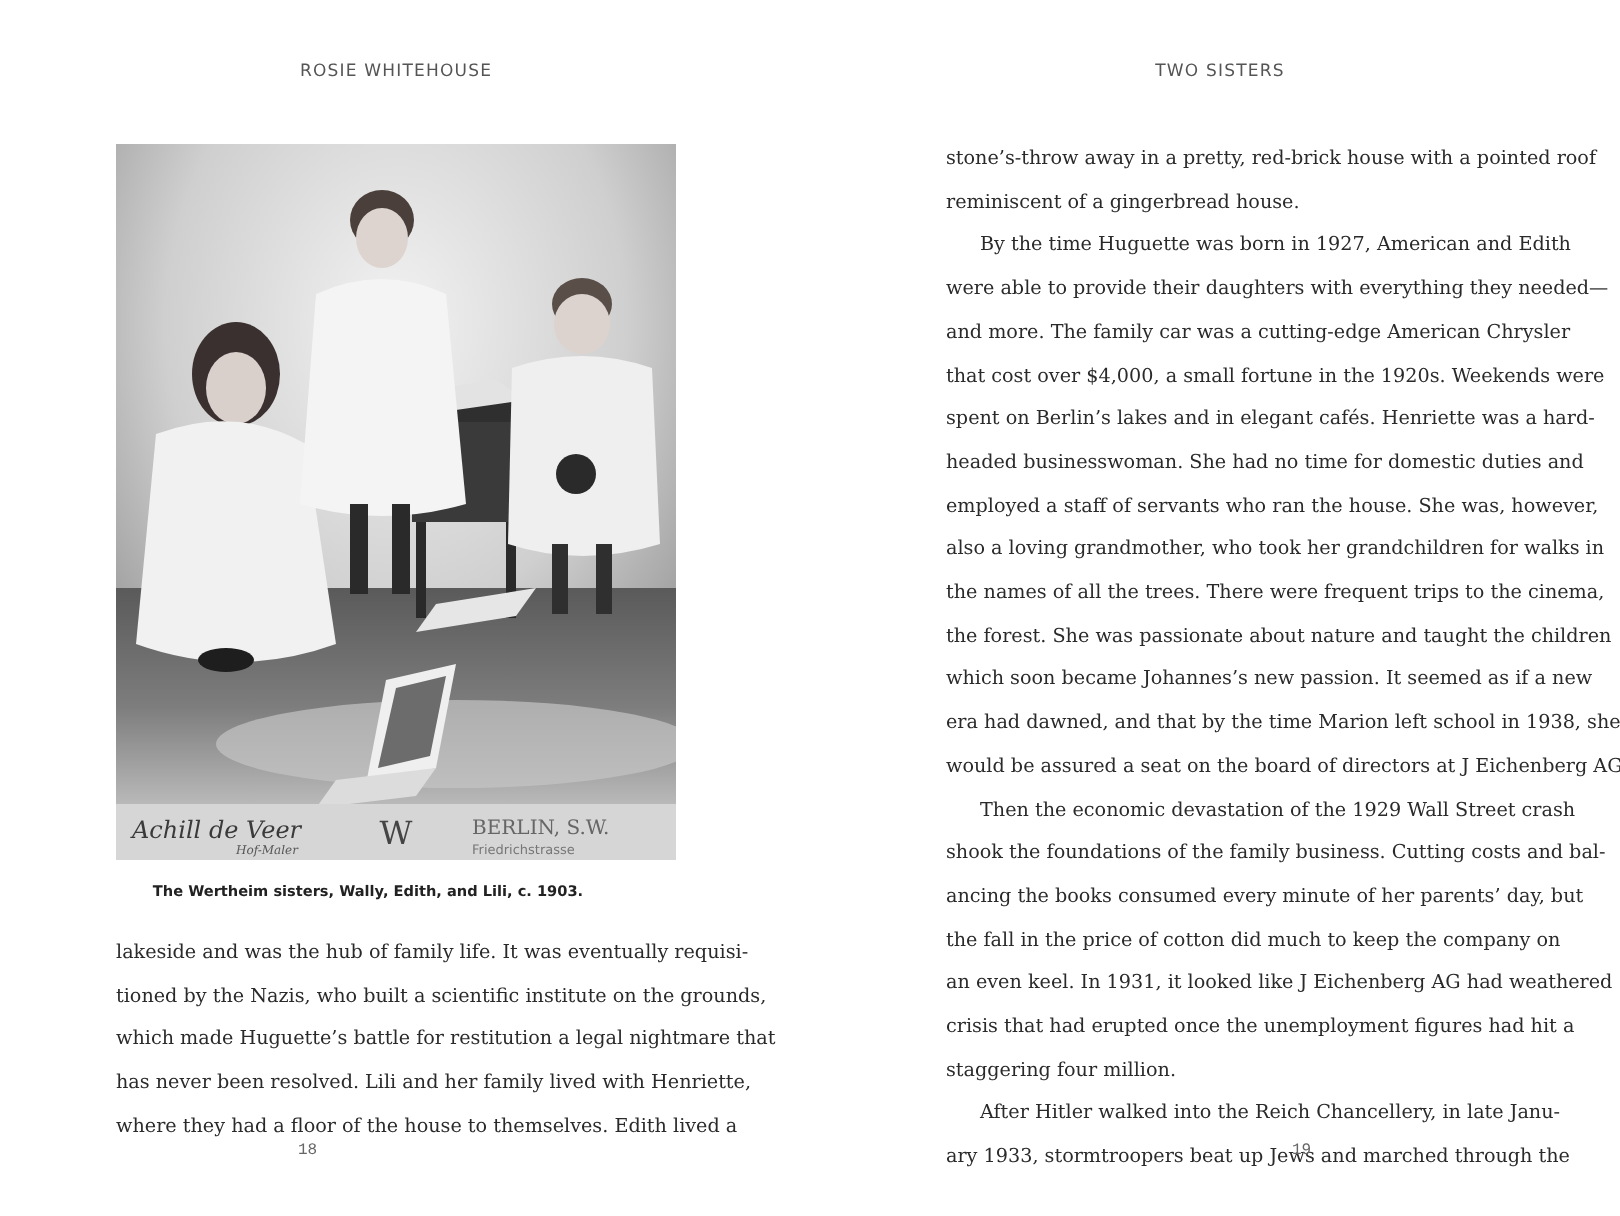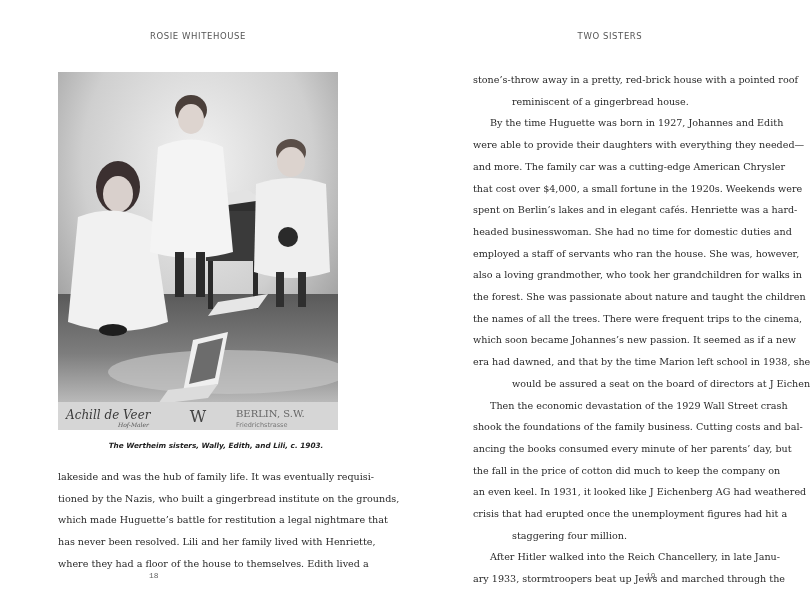--- a/index.html
+++ b/index.html
@@ -5,26 +5,26 @@
   html, body { margin:0; padding:0; }
   body { width:810px; height:608px; background:#ffffff; position:relative; overflow:hidden; color:#2b2b2b; }
   .page { position:absolute; top:0; height:515px; width:405px; }
   .page.left { left:0; }
   .page.right { left:405px; }
   .running-head { position:absolute; top:31px; font-family:"DejaVu Sans", sans-serif; font-size:8.5px; letter-spacing:0.6px; color:#555; text-align:center; }
   .left .running-head { left:0; width:396px; }
   .right .running-head { left:0; width:410px; }
   .photo { position:absolute; left:58px; top:72px; width:280px; height:358px; overflow:hidden; background:#f0abfc; }
   .photo svg { display:block; }
-  .caption { position:absolute; left:76px; top:441px; width:280px; text-align:center; font-family:"DejaVu Sans", sans-serif; font-size:7.3px; color:#222; font-weight:bold;font-style:italic; }
+  .caption { position:absolute; left:44px; top:441px; width:280px; text-align:center; font-family:"DejaVu Sans", sans-serif; font-size:7.3px; color:#222; font-weight:bold; }
   .body-text { position:absolute; font-family:"DejaVu Serif", serif; font-size:9.6px; line-height:21.7px; color:#2a2a2a; text-align:justify; hyphens:none; }
   .left .body-text { left:58px; top:466px; width:281px; }
   .right .body-text { left:68px; top:69px; width:282px; }
   .line { display:block; text-align:justify; text-align-last:justify; white-space:nowrap; }
-  .line.last { text-align-last:left;margin-left:39px; }
+  .line.last { text-align-last:left; }
   .line.indent { padding-left:17px; }
   .folio { position:absolute; top:571px; font-family:Liberation Mono, monospace; font-size:8px; color:#666; }
   .left .folio { left:149px; }
   .right .folio { left:241px; }
 </style>
 </head>
 <body>
 
 <div class="page left">
   <div class="running-head">ROSIE WHITEHOUSE</div>
@@ -82,44 +82,44 @@
       <text x="140" y="350" font-family="DejaVu Serif, serif" font-size="16" fill="#444" text-anchor="middle">W</text>
       <text x="178" y="345" font-family="DejaVu Serif, serif" font-size="10" fill="#666">BERLIN, S.W.</text>
       <text x="178" y="355" font-family="DejaVu Sans, sans-serif" font-size="6.5" fill="#777">Friedrichstrasse</text>
     </svg>
   </div>
 
   <div class="caption">The Wertheim sisters, Wally, Edith, and Lili, c. 1903.</div>
 
   <div class="body-text">
     <span class="line">lakeside and was the hub of family life. It was eventually requisi-</span>
-    <span class="line">tioned by the Nazis, who built a gingerbread institute on the grounds,</span>
+    <span class="line">tioned by the Nazis, who built a scientific institute on the grounds,</span>
     <span class="line">which made Huguette’s battle for restitution a legal nightmare that</span>
     <span class="line">has never been resolved. Lili and her family lived with Henriette,</span>
     <span class="line">where they had a floor of the house to themselves. Edith lived a</span>
   </div>
 
   <div class="folio">18</div>
 </div>
 
 <div class="page right">
   <div class="running-head">TWO SISTERS</div>
   <div class="body-text" id="right-body">
       <span class="line">stone’s-throw away in a pretty, red-brick house with a pointed roof</span>
       <span class="line last">reminiscent of a gingerbread house.</span>
-      <span class="line indent">By the time Huguette was born in 1927, Johannes and Edith</span>
+      <span class="line indent">By the time Huguette was born in 1927, American and Edith</span>
       <span class="line">were able to provide their daughters with everything they needed—</span>
       <span class="line">and more. The family car was a cutting-edge American Chrysler</span>
       <span class="line">that cost over $4,000, a small fortune in the 1920s. Weekends were</span>
       <span class="line">spent on Berlin’s lakes and in elegant cafés. Henriette was a hard-</span>
       <span class="line">headed businesswoman. She had no time for domestic duties and</span>
       <span class="line">employed a staff of servants who ran the house. She was, however,</span>
       <span class="line">also a loving grandmother, who took her grandchildren for walks in</span>
+      <span class="line">the names of all the trees. There were frequent trips to the cinema,</span>
       <span class="line">the forest. She was passionate about nature and taught the children</span>
-      <span class="line">the names of all the trees. There were frequent trips to the cinema,</span>
       <span class="line">which soon became Johannes’s new passion. It seemed as if a new</span>
       <span class="line">era had dawned, and that by the time Marion left school in 1938, she</span>
       <span class="line last">would be assured a seat on the board of directors at J Eichenberg AG.</span>
       <span class="line indent">Then the economic devastation of the 1929 Wall Street crash</span>
       <span class="line">shook the foundations of the family business. Cutting costs and bal-</span>
       <span class="line">ancing the books consumed every minute of her parents’ day, but</span>
       <span class="line">the fall in the price of cotton did much to keep the company on</span>
       <span class="line">an even keel. In 1931, it looked like J Eichenberg AG had weathered</span>
       <span class="line">crisis that had erupted once the unemployment figures had hit a</span>
       <span class="line last">staggering four million.</span>

